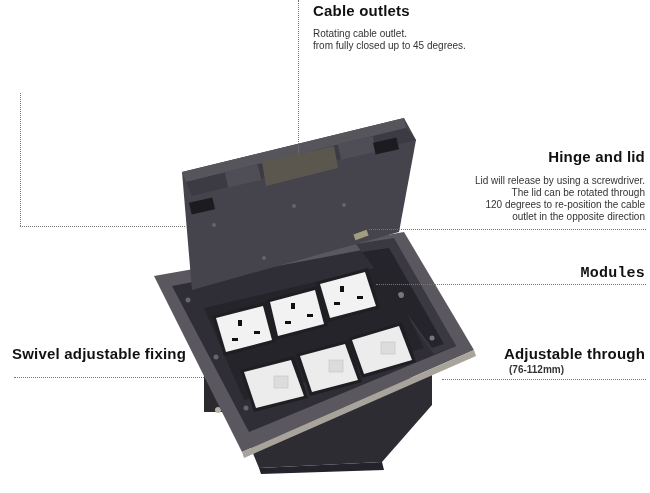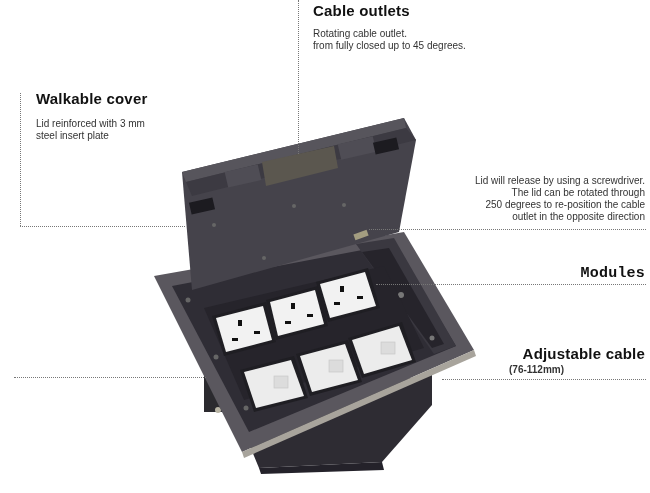--- a/index.html
+++ b/index.html
@@ -109,28 +109,27 @@
   <div class="dotline-h" style="left:16px; top:226px; width:165px;"></div>
   <div class="dotline-h" style="left:365px; top:229px; width:277px;"></div>
   <div class="dotline-h" style="left:372px; top:284px; width:270px;"></div>
   <div class="dotline-h" style="left:10px; top:377px; width:192px;"></div>
   <div class="dotline-h" style="left:438px; top:379px; width:204px;"></div>
 
   <div class="title" style="left:309px; top:2px;">Cable outlets</div>
   <div class="desc" style="left:309px; top:28px; width:220px;">Rotating cable outlet.
 from fully closed up to 45 degrees.</div>
 
-  <div class="title" style="left:32px; top:90px;">Walkable cover</div>
-  <div class="desc" style="left:32px; top:118px; width:150px;">Lid reinforced with 3 mm
-steel insert plate</div>
 
+  <div class="title right" style="right:9px; top:148px;">Hinge and lid</div>
   <div class="desc right" style="right:9px; top:175px; width:220px;">Lid will release by using a screwdriver.
 The lid can be rotated through
-250 degrees to re-position the cable
+120 degrees to re-position the cable
 outlet in the opposite direction</div>
 
   <div class="title right" style="right:9px; top:265px;font-family:Liberation Mono, monospace;">Modules</div>
 
+  <div class="title" style="left:8px; top:345px;">Swivel adjustable fixing</div>
 
-  <div class="title right" style="right:9px; top:345px;">Adjustable cable</div>
+  <div class="title right" style="right:9px; top:345px;">Adjustable through</div>
   <div class="desc" style="left:505px; top:364px;font-weight:bold;">(76-112mm)</div>
 
 </div>
 
 </body></html>

